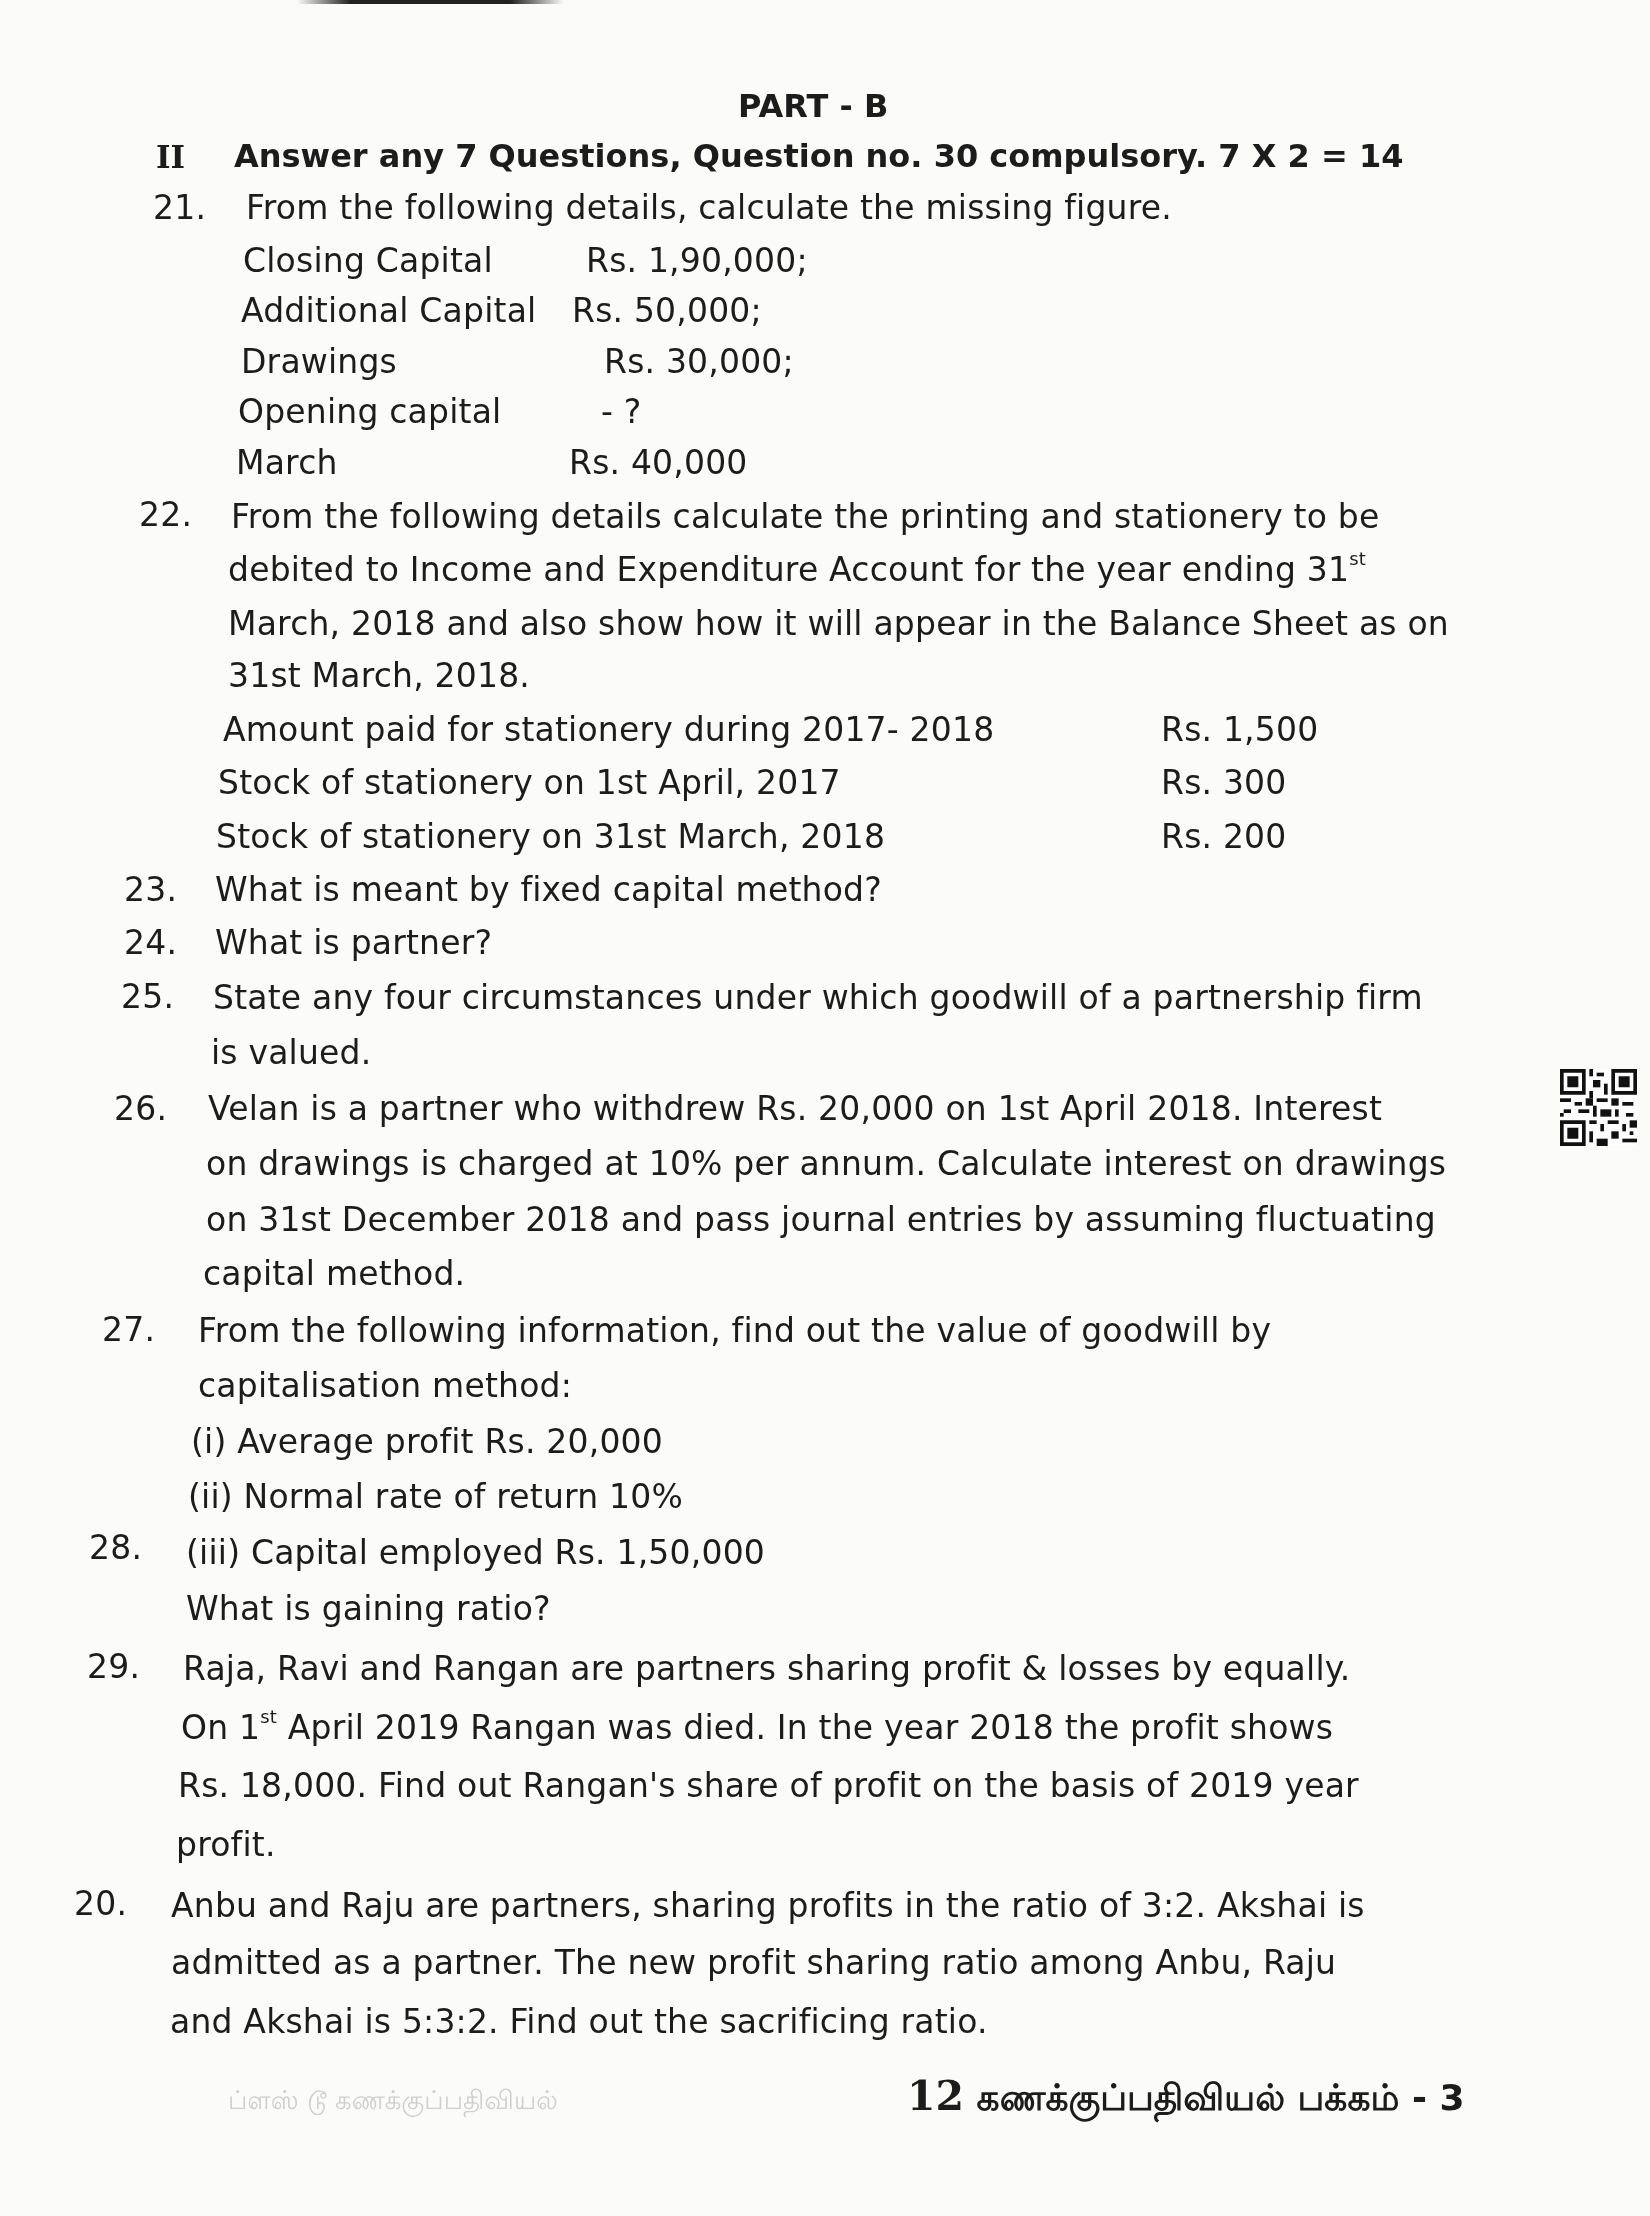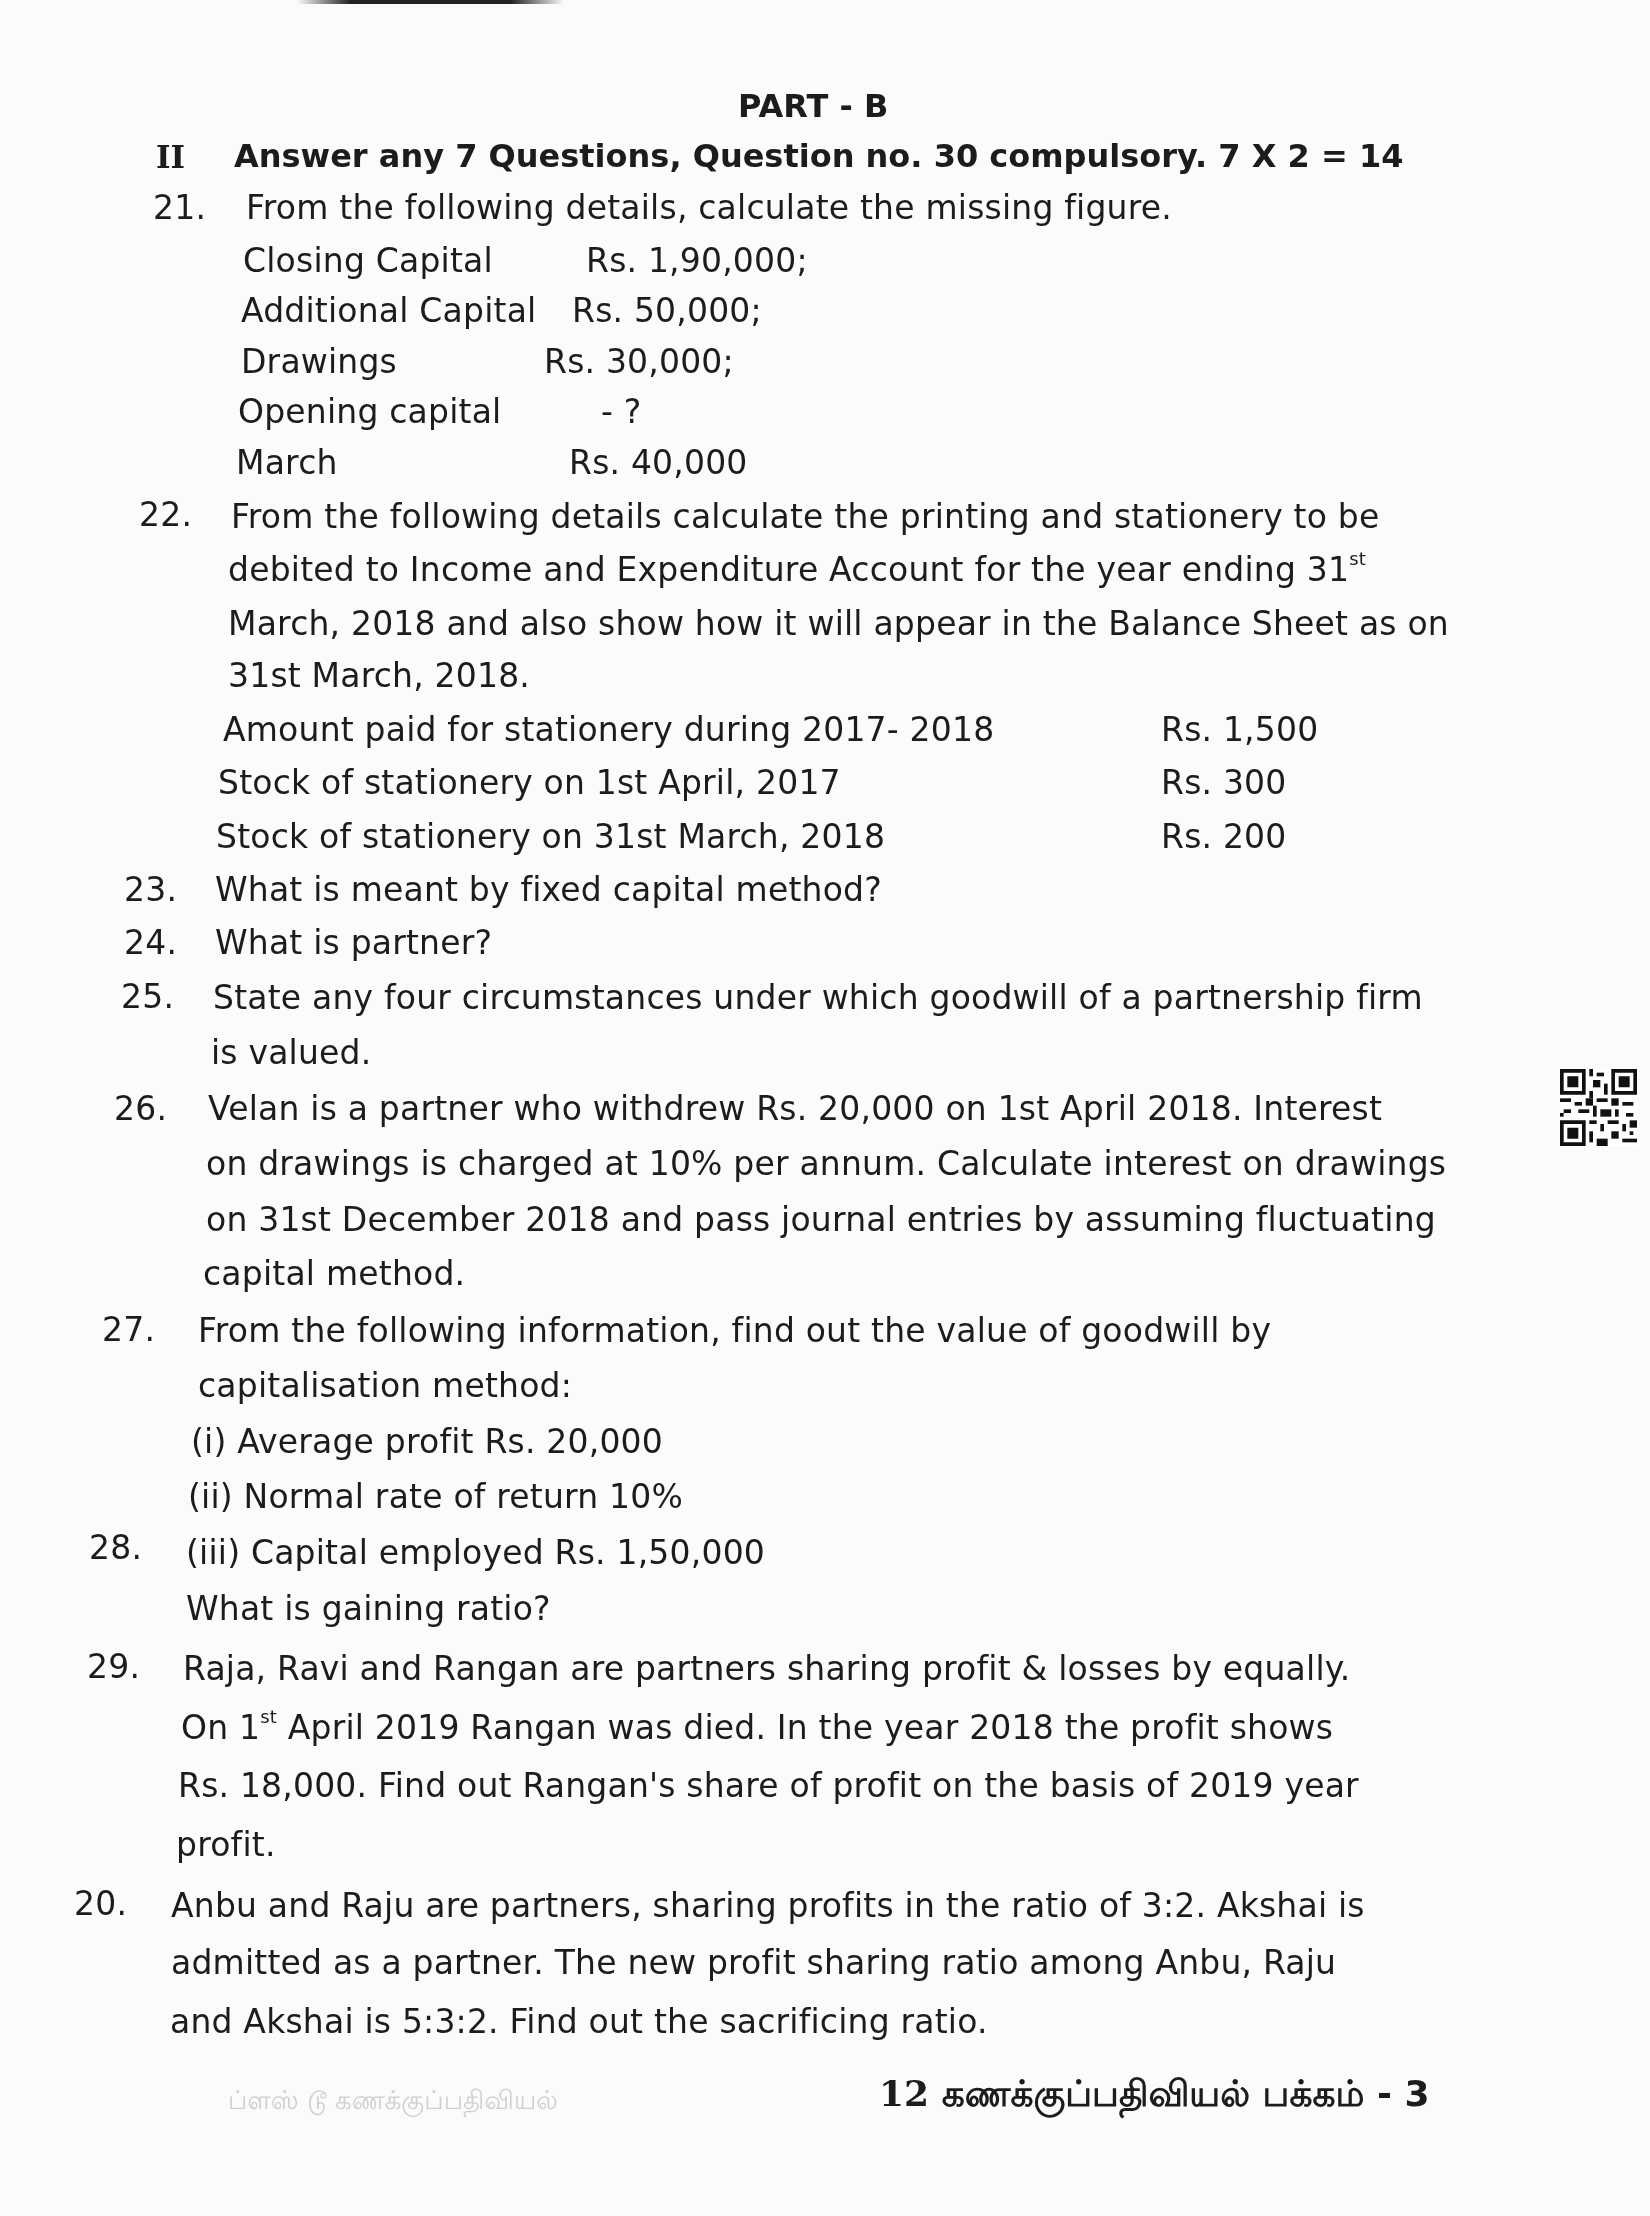--- a/index.html
+++ b/index.html
@@ -17,41 +17,41 @@
   .t { font-size: 33px; letter-spacing: 0.2px; }
   .part-title { left: 738px; top: 87px; font-size: 32px; font-weight: bold; }
   .roman { left: 156px; top: 139px; font-family: "DejaVu Serif", serif; font-weight: bold; font-size: 31px; }
   .instr { left: 234px; top: 137px; font-size: 32px; font-weight: bold; }
   .qnum { font-size: 33px; }
   sup { font-size: 18px; vertical-align: 16px; line-height: 0; }
   .qr {
     position: absolute; left: 1559px; top: 1069px; width: 79px; height: 77px;
   }
   .footer { font-size: 36px; font-weight: bold; }
-  .footer .num { font-family: "DejaVu Serif", serif; font-size: 36px; }
+  .footer .num { font-family: "DejaVu Serif", serif; font-size: 41px; margin-left: 28px; }
   .faint { color: #cfcfcf; font-size: 26px; }
 </style>
 </head>
 <body>
 
 <div class="top-bar"></div>
 
 <div class="abs part-title">PART - B</div>
 <div class="abs roman">II</div>
 <div class="abs instr">Answer any 7 Questions, Question no. 30 compulsory. 7 X 2 = 14</div>
 
 <div>
   <div class="abs t qnum" style="left:153px;top:188px">21.</div>
   <div class="abs t" style="left:246px;top:188px">From the following details, calculate the missing figure.</div>
   <div class="abs t" style="left:243px;top:241px">Closing Capital</div>
   <div class="abs t" style="left:586px;top:241px">Rs. 1,90,000;</div>
   <div class="abs t" style="left:241px;top:291px">Additional Capital</div>
   <div class="abs t" style="left:572px;top:291px">Rs. 50,000;</div>
   <div class="abs t" style="left:241px;top:342px">Drawings</div>
-  <div class="abs t" style="left:544px;top:342px">Rs. 30,000;</div>
+  <div class="abs t" style="left:604px;top:342px">Rs. 30,000;</div>
   <div class="abs t" style="left:238px;top:392px">Opening capital</div>
   <div class="abs t" style="left:601px;top:392px">- ?</div>
   <div class="abs t" style="left:236px;top:443px">March</div>
   <div class="abs t" style="left:569px;top:443px">Rs. 40,000</div>
 </div>
 
 <div>
   <div class="abs t qnum" style="left:139px;top:495px">22.</div>
   <div class="abs t" style="left:231px;top:497px">From the following details calculate the printing and stationery to be</div>
   <div class="abs t" style="left:228px;top:550px"><span>debited to Income and Expenditure Account for the year ending 31</span><sup>st</sup></div>

